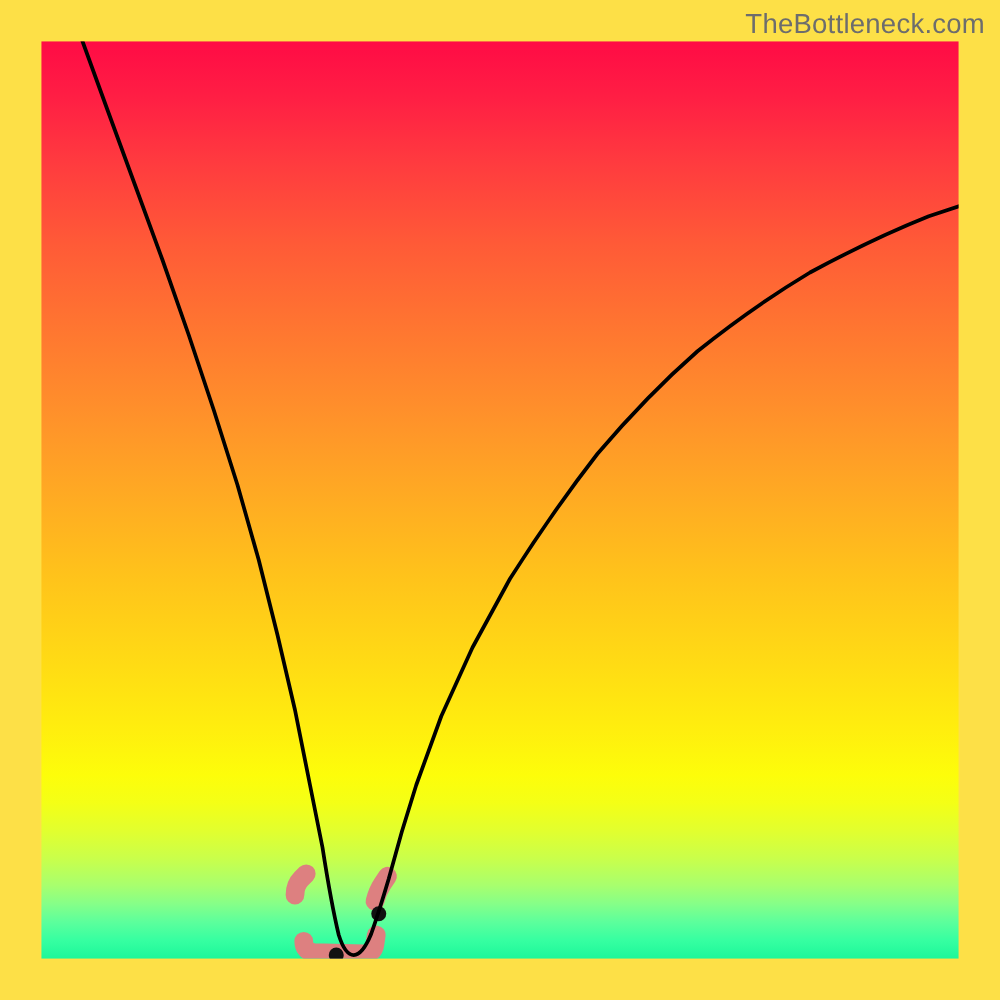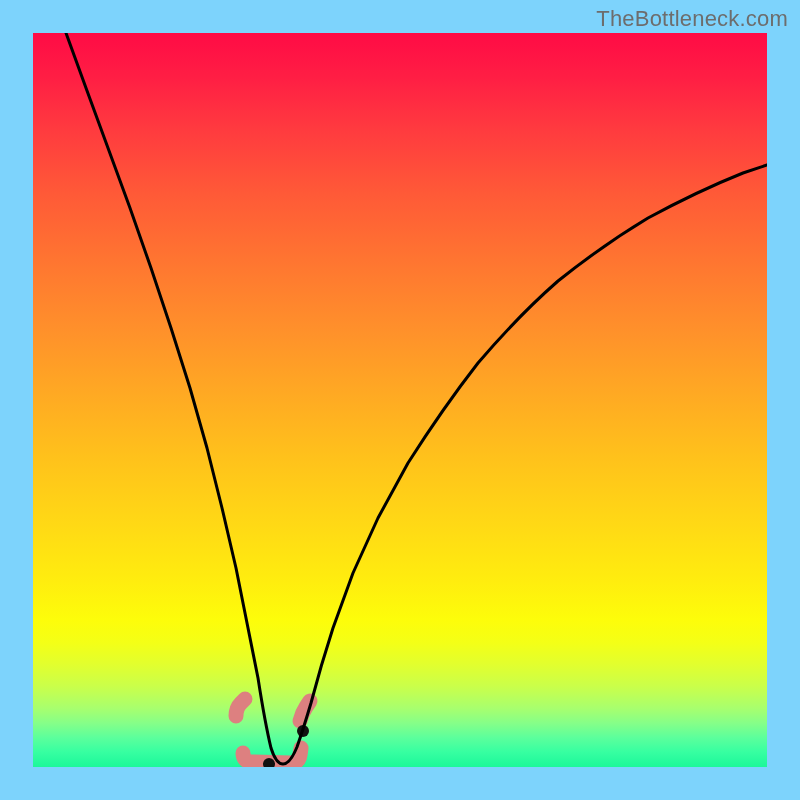--- a/index.html
+++ b/index.html
@@ -10,21 +10,21 @@
     background: #000;
     overflow: hidden;
     font-family: Arial, Helvetica, sans-serif;
   }
   .frame {
     position: absolute;
     top: 0;
     left: 0;
     width: 800px;
     height: 800px;
-    background: #7dd3fc;
+    background: #fde047;
   }
   .plot-area {
     position: absolute;
     top: 33px;
     left: 33px;
     width: 734px;
     height: 734px;
     overflow: hidden;
   }
   .gradient {

